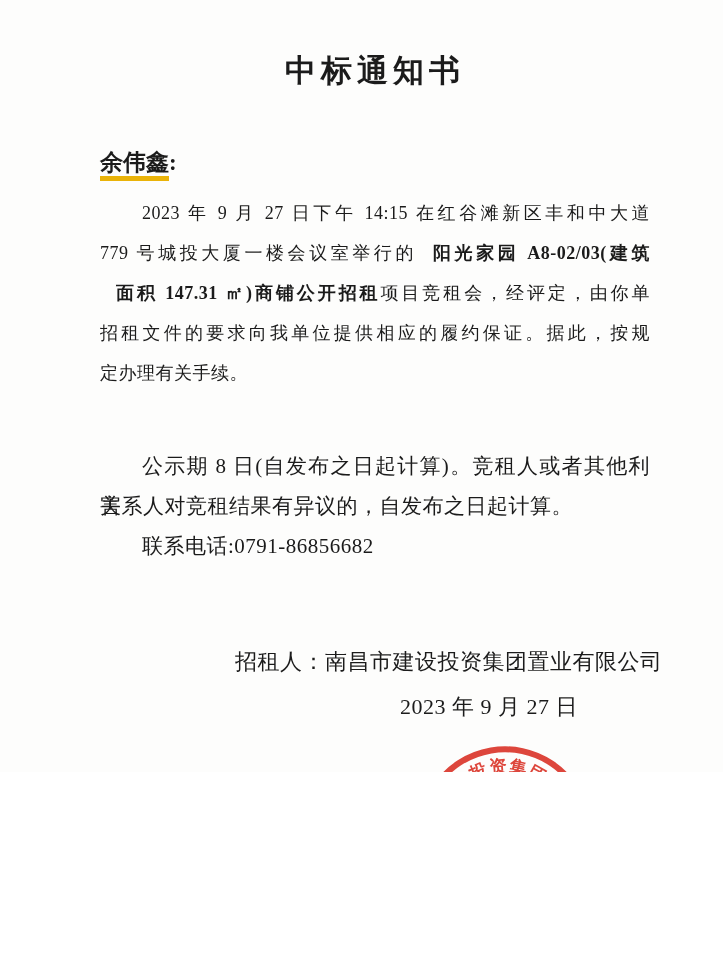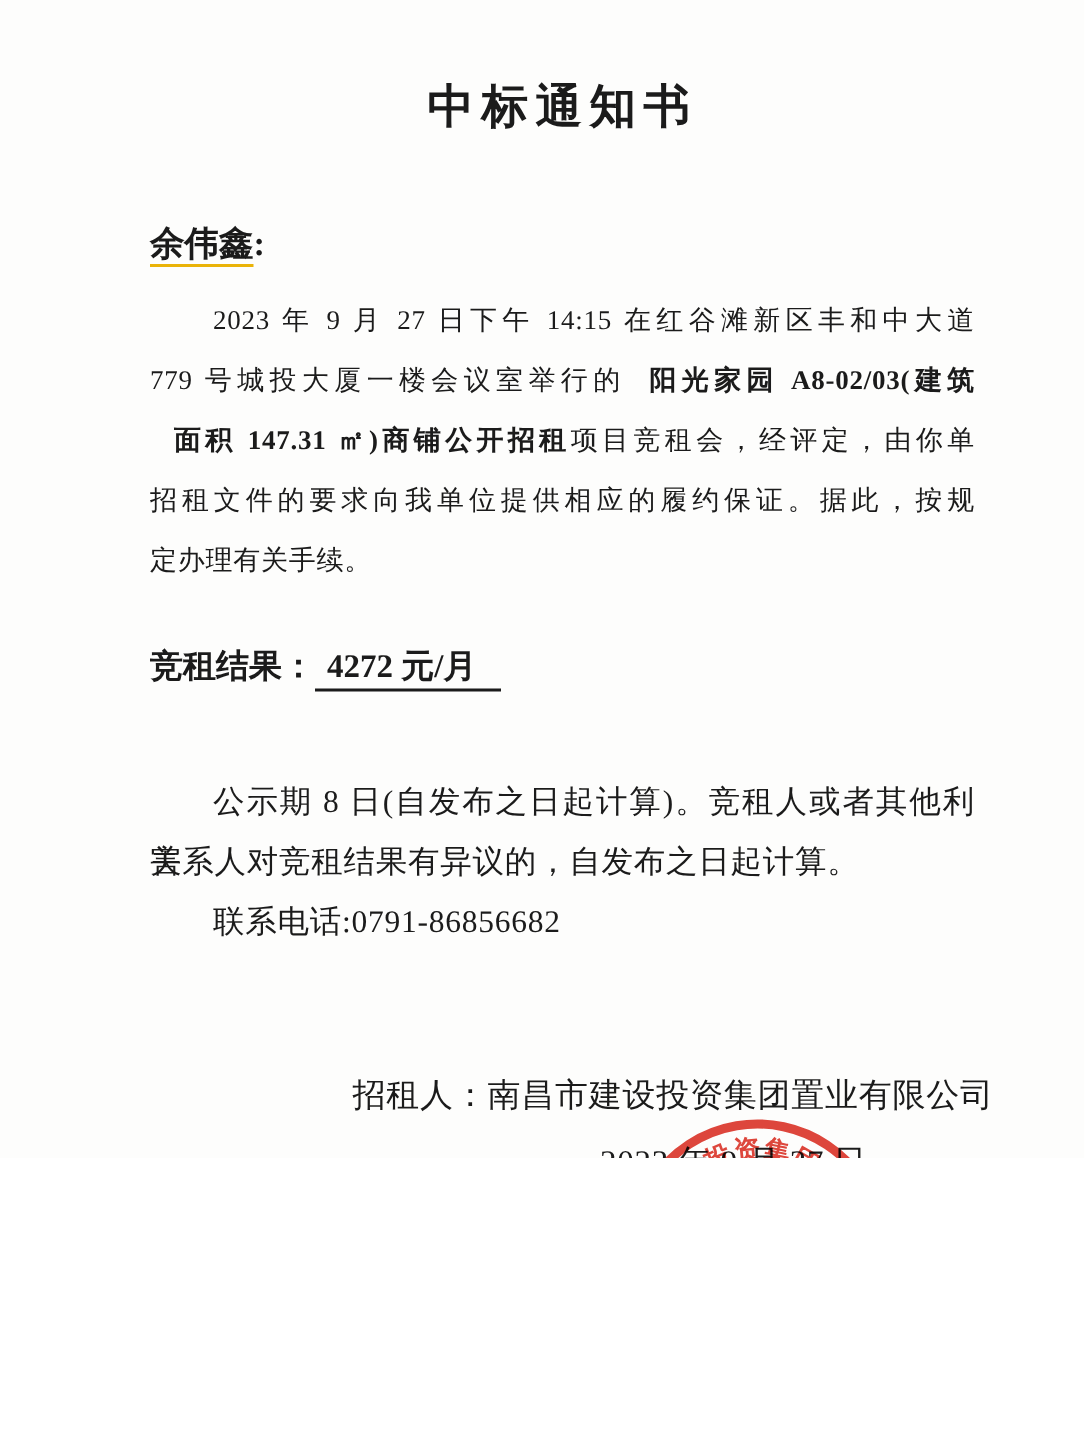--- a/index.html
+++ b/index.html
@@ -7,21 +7,21 @@
     position:relative;width:723px;height:772px;background:#fdfdfc;
     font-family:"Liberation Serif","DejaVu Serif",serif;color:#1b1b1b;
     overflow:hidden;
   }
   .content{position:absolute;left:100px;top:54px;width:550px;}
   .title{
     font-size:31px;font-weight:700;text-align:center;
     letter-spacing:5px;line-height:34px;margin:0;
   }
   .addressee{margin-top:62px;font-size:23px;font-weight:700;line-height:26px;white-space:nowrap;}
-  .addr-name{border-bottom:2px solid #eab308;padding-bottom:1px;}
+  .addr-name{border-bottom:5px solid #eab308;padding-bottom:1px;}
   .bodypara{margin-top:17px;font-size:18px;line-height:40px;letter-spacing:0.5px;}
   .bl{height:40px;white-space:nowrap;}
   .bl.j{text-align:justify;text-align-last:justify;white-space:normal;}
   .indent{text-indent:42px;}
   .hl{font-weight:700;text-underline-offset:5px;text-decoration-thickness:1.5px;margin-left:16px;}
   .result{margin-top:34px;font-size:22px;font-weight:700;line-height:34px;white-space:nowrap;}
   .result-value{border-bottom:2px solid #1b1b1b;padding:0 16px 3px 8px;}
   .notice{margin-top:53px;font-size:21px;line-height:40px;letter-spacing:0.5px;}
   .nl{height:40px;white-space:nowrap;}
   .nl.j{text-align:justify;text-align-last:justify;white-space:normal;}
@@ -50,23 +50,20 @@
     </div>
 
     <div class="bodypara">
       <div class="bl j indent">2023 年 9 月 27 日下午 14:15 在红谷滩新区丰和中大道</div>
       <div class="bl j"><span>779 号城投大厦一楼会议室举行的</span><span class="hl">阳光家园 A8-02/03(建筑</span></div>
       <div class="bl j"><span class="hl">面积 147.31 ㎡)商铺公开招租</span><span>项目竞租会，经评定，由你单</span></div>
       <div class="bl j">招租文件的要求向我单位提供相应的履约保证。据此，按规</div>
       <div class="bl">定办理有关手续。</div>
     </div>
 
-    <div class="result">
-      <span class="result-label">竞租结果：</span><span class="result-value">4272 元/月</span>
-    </div>
 
     <div class="notice">
       <div class="nl j indent">公示期 8 日(自发布之日起计算)。竞租人或者其他利害</div>
       <div class="nl">关系人对竞租结果有异议的，自发布之日起计算。</div>
       <div class="nl indent">联系电话:0791-86856682</div>
     </div>
 
     <div class="sig">
       <div class="sig-lessor">招租人：南昌市建设投资集团置业有限公司</div>
       <div class="sig-date">2023 年 9 月 27 日</div>

